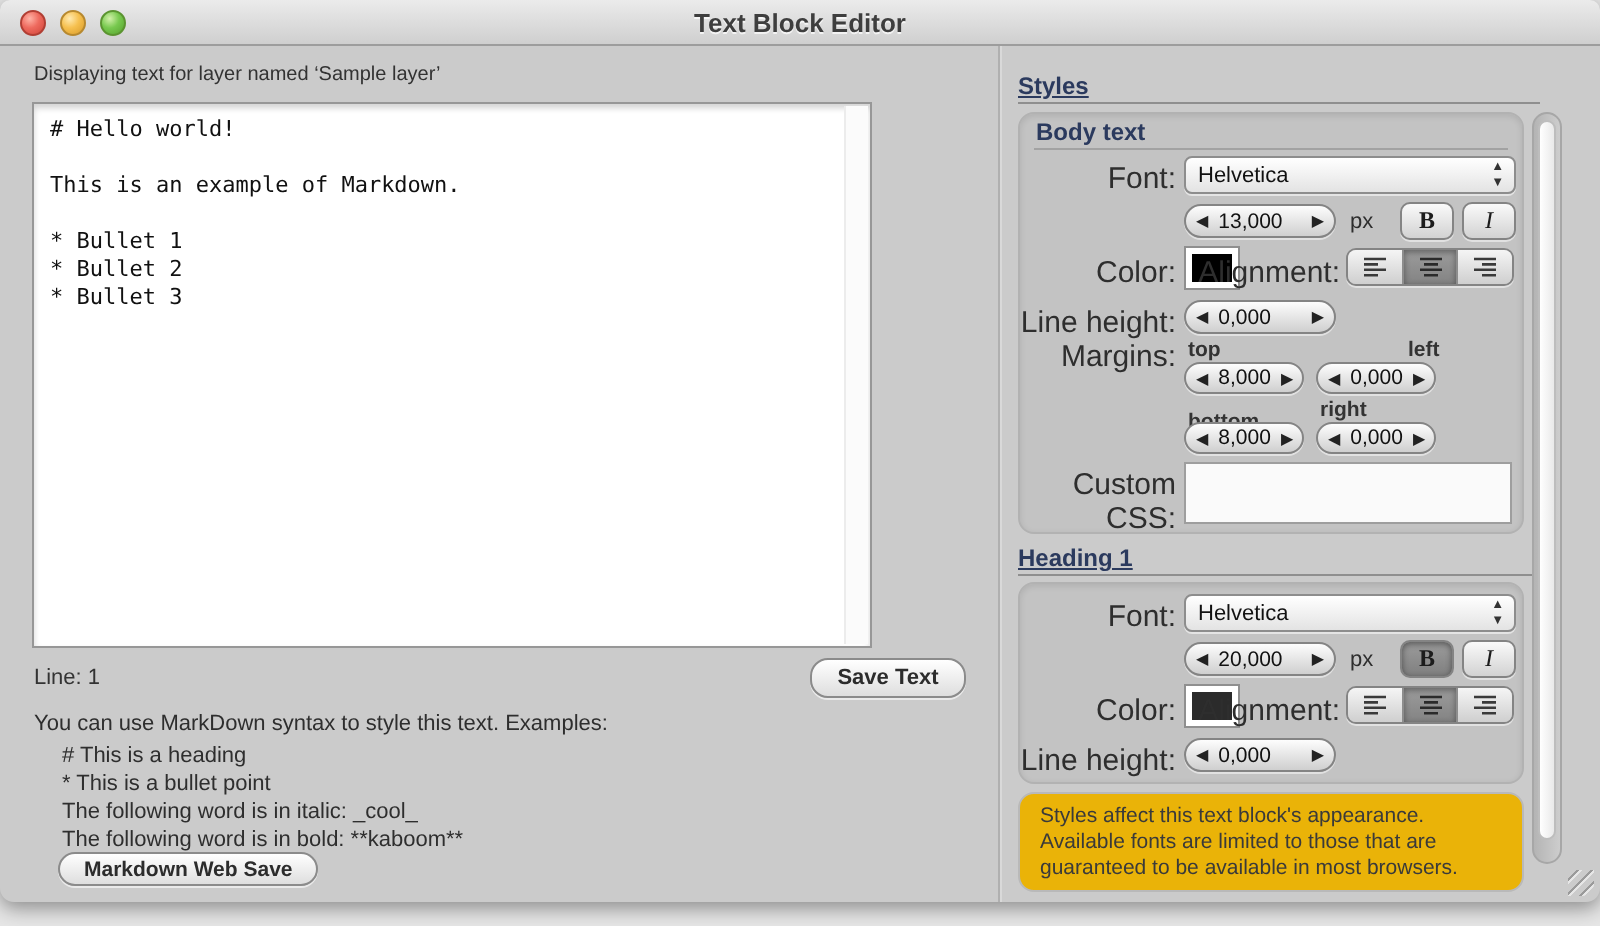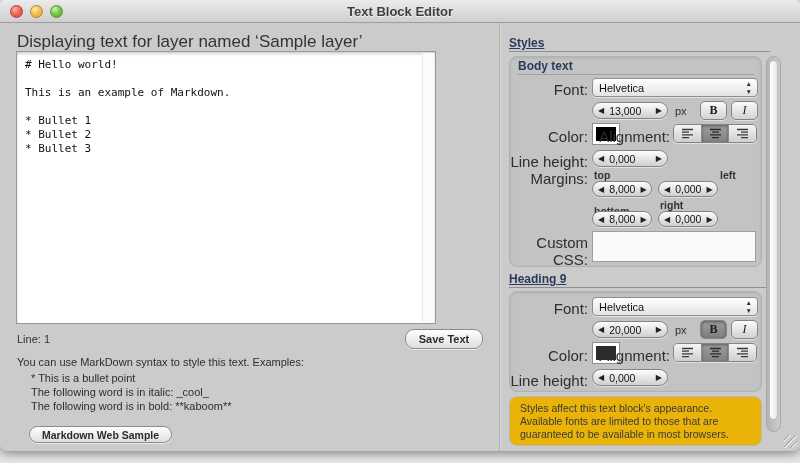--- a/index.html
+++ b/index.html
@@ -27,21 +27,21 @@
     position:absolute; left:0; right:0; top:4px;
     text-align:center; font-size:13px; font-weight:bold; color:#3e3e3e;
     text-shadow:0 1px 0 rgba(255,255,255,.7);
   }
   .tl { position:absolute; top:5px; width:13px; height:13px; border-radius:50%; }
   .tl.red   { left:10px; background:radial-gradient(circle at 35% 30%, #ffb3a6, #ee6a5e 45%, #cf4439); border:1px solid #b13f34;}
   .tl.yel   { left:30px; background:radial-gradient(circle at 35% 30%, #ffeab0, #f6c04f 45%, #d89b2a); border:1px solid #b7892f;}
   .tl.grn   { left:50px; background:radial-gradient(circle at 35% 30%, #d2f0a9, #78c94f 45%, #55a12d); border:1px solid #5b9430;}
 
   
-  .caption { position:absolute; left:17px; top:32px; font-size:17px; color:#333; }
+  .caption { position:absolute; left:17px; top:32px; font-size:10px; color:#333; }
   .editor-box {
     position:absolute; left:16px; top:51px; width:420px; height:273px;
     background:#fff; border:1px solid #979797;
     box-shadow: inset 0 2px 3px rgba(0,0,0,.18);
   }
   .editor-box textarea {
     position:absolute; left:0; top:0; width:462px; height:271px;
     border:none; outline:none; resize:none; background:transparent;
     font-family:"DejaVu Sans Mono", monospace; font-size:11px; line-height:14px;
     color:#111; padding:6px 8px;
@@ -187,25 +187,26 @@
 * Bullet 2
 * Bullet 3</textarea>
     <div class="editor-scroll"></div>
   </div>
 
   <div class="line-status">Line: 1</div>
   <div class="btn save-btn">Save Text</div>
 
   <div class="help-intro">You can use MarkDown syntax to style this text. Examples:</div>
   <div class="help-lines">
+    <div># This is a heading</div>
     <div>* This is a bullet point</div>
     <div>The following word is in italic: _cool_</div>
     <div>The following word is in bold: **kaboom**</div>
   </div>
-  <div class="btn guide-btn">Markdown Web Sample</div>
+  <div class="btn guide-btn">Markdown Web Save</div>
 
   <div class="divider"></div>
   <div class="divider-hl"></div>
 
   <div class="sec-title" style="left:509px; top:36px;">Styles</div>
   <div class="rule" style="left:509px; top:51px; width:261px;"></div>
 
   <div class="groupbox" style="top:56px; height:211px;">
     <div class="gb-head">Body text</div>
     <div class="gb-rule"></div>
@@ -265,21 +266,21 @@
 
     <div class="row-label" style="top:96px;">Line height:</div>
     <div class="stepper" style="left:82px; top:93px; width:76px;">
       <span class="arr">◀</span>
       <span class="val">0,000</span>
       <span class="arr">▶</span>
     </div>
 
     <div class="row-label" style="top:113px;">Margins:</div>
     <div class="small-label" style="left:84px; top:112px;text-align:right;">top</div>
-    <div class="small-label" style="left:166px; top:112px;padding-left:44px;">left</div>
+    <div class="small-label" style="left:150px; top:112px;padding-left:44px;">left</div>
     <div class="stepper" style="left:82px; top:124px; width:60px; height:16px;">
       <span class="arr">◀</span>
       <span class="val">8,000</span>
       <span class="arr">▶</span>
     </div>
     <div class="stepper" style="left:148px; top:124px; width:60px; height:16px;">
       <span class="arr">◀</span>
       <span class="val">0,000</span>
       <span class="arr">▶</span>
     </div>
@@ -293,21 +294,21 @@
     <div class="stepper" style="left:148px; top:154px; width:60px; height:16px;">
       <span class="arr">◀</span>
       <span class="val">0,000</span>
       <span class="arr">▶</span>
     </div>
 
     <div class="row-label" style="top:177px;">Custom CSS:</div>
     <textarea class="css-area" style="top: 174px;"></textarea>
   </div>
 
-  <div class="sec-title" style="left:509px; top:272px;">Heading 9</div>
+  <div class="sec-title" style="left:509px; top:272px;">Heading 1</div>
   <div class="rule" style="left:509px; top:287px; width:261px;"></div>
 
   <div class="groupbox" style="top:291px; height:101px;">
     <div class="row-label" style="top:8px;">Font:</div>
     <div class="popup" style="top:5px;">
       <span>Helvetica</span>
       <span class="pop-arrows">▲<br>▼</span>
     </div>
 
     <div class="stepper" style="left:82px; top:29px; width:76px;">

